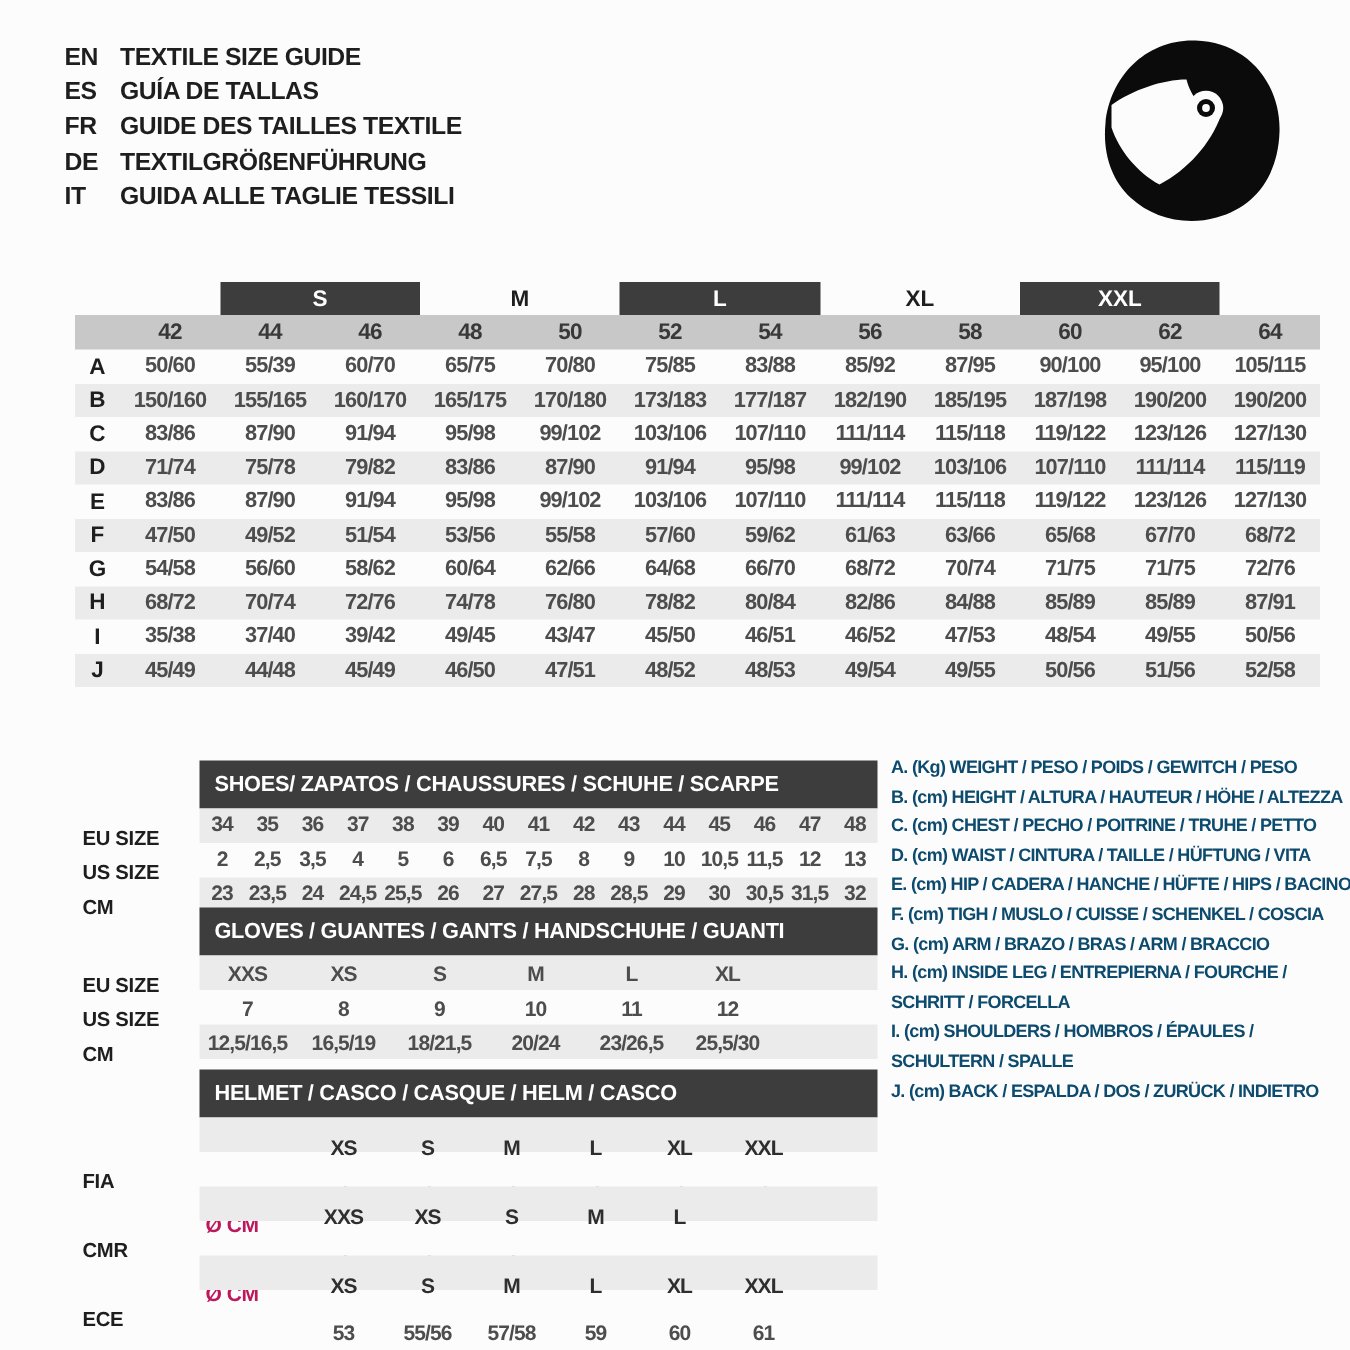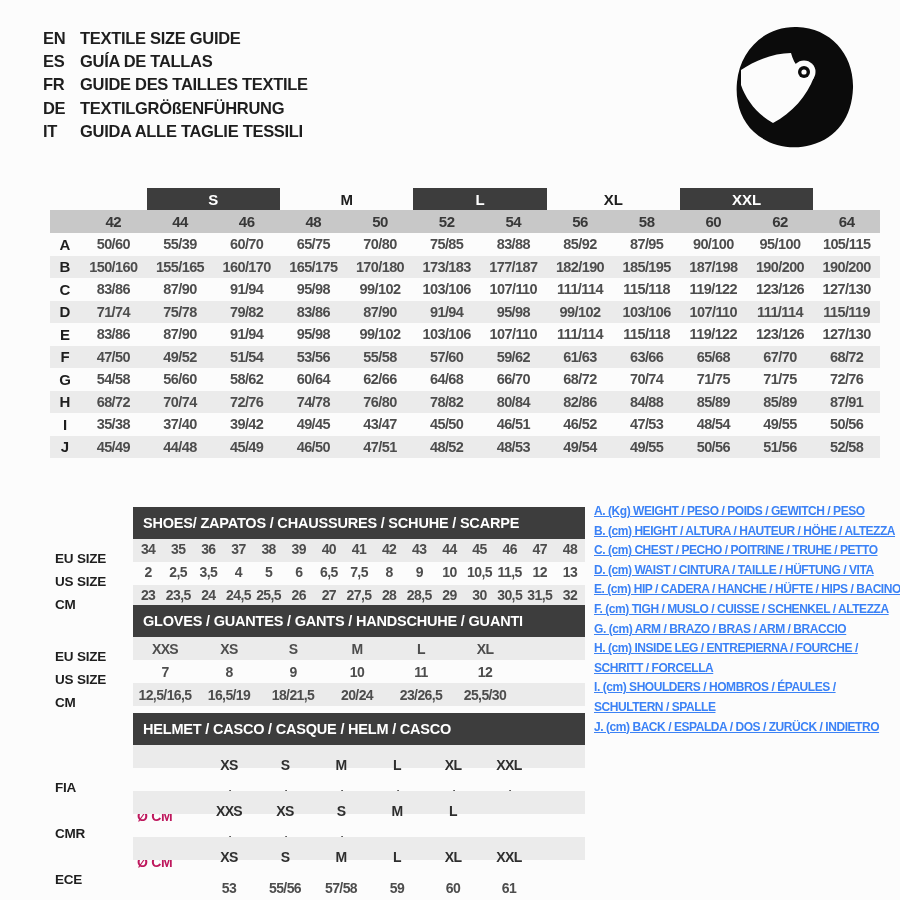--- a/index.html
+++ b/index.html
@@ -39,21 +39,21 @@
   .sec-vals{width:452px;flex:none;display:grid;align-items:center;}
   .sec-vals.shaded{background:var(--rowg);}
   .shoes-grid{grid-template-columns:repeat(15,1fr);}
   .gloves-grid{grid-template-columns:repeat(6,64px) 1fr;}
   .helmet-grid{grid-template-columns:68px repeat(6,56px) 1fr;}
   .sv{text-align:center;font-size:14px;color:#4d4d4d;letter-spacing:-0.6px;}
   .sv.size{color:#2e2e2e;}
   .sv.unit{text-align:left;padding-left:4px;color:#be185d;letter-spacing:-0.3px;margin-top:40px;}
   
   .legend{position:absolute;left:594px;top:502px;font-size:12px;line-height:19.6px;
-          letter-spacing:-0.45px;white-space:nowrap;color:#3b82f6;text-decoration:underline;}
+          letter-spacing:-0.45px;white-space:nowrap;color:#0c4a6e;}
 </style>
 </head>
 <body>
 
 <div class="page">
 
   <div class="langs" id="langs">
       <div class="lang-row">
         <span class="lang-code">EN</span>
         <span class="lang-label">TEXTILE SIZE GUIDE</span>
@@ -465,21 +465,21 @@
       <div class="legend-item">
         <div class="legend-line">C. (cm) CHEST / PECHO / POITRINE / TRUHE / PETTO</div>
       </div>
       <div class="legend-item">
         <div class="legend-line">D. (cm) WAIST / CINTURA / TAILLE / HÜFTUNG / VITA</div>
       </div>
       <div class="legend-item">
         <div class="legend-line">E. (cm) HIP / CADERA / HANCHE / HÜFTE / HIPS / BACINO</div>
       </div>
       <div class="legend-item">
-        <div class="legend-line">F. (cm) TIGH / MUSLO / CUISSE / SCHENKEL / ALTEZZA</div>
+        <div class="legend-line">F. (cm) TIGH / MUSLO / CUISSE / SCHENKEL / COSCIA</div>
       </div>
       <div class="legend-item">
         <div class="legend-line">G. (cm) ARM / BRAZO / BRAS / ARM / BRACCIO</div>
       </div>
       <div class="legend-item">
         <div class="legend-line">H. (cm) INSIDE LEG / ENTREPIERNA / FOURCHE /</div>
         <div class="legend-line">SCHRITT / FORCELLA</div>
       </div>
       <div class="legend-item">
         <div class="legend-line">I. (cm) SHOULDERS / HOMBROS / ÉPAULES /</div>

